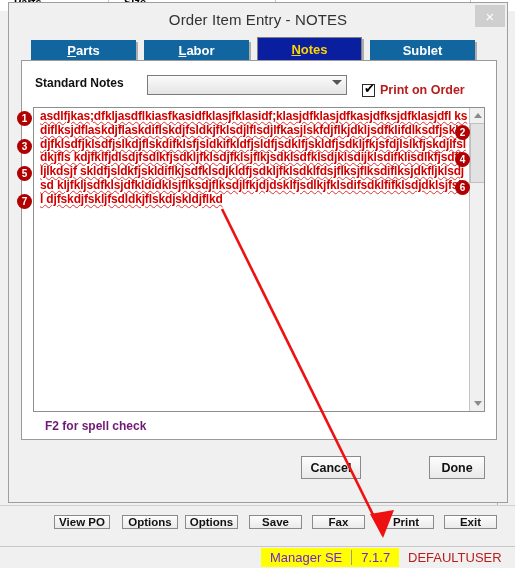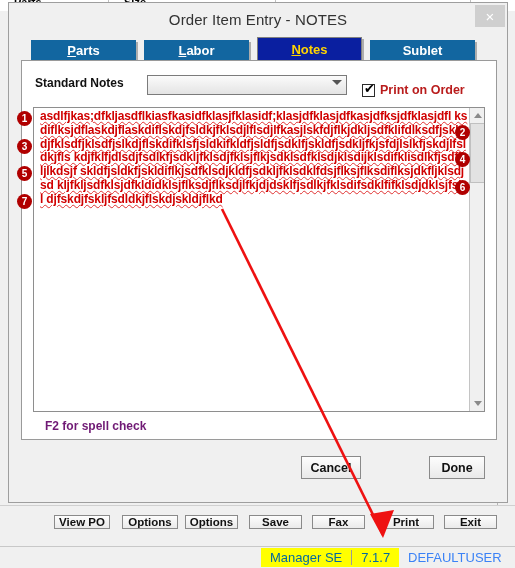--- a/index.html
+++ b/index.html
@@ -70,31 +70,31 @@
     display: flex; align-items: center;
   }
   #status-highlight {
     position: absolute; left: 261px; top: 548px;
     height: 19px;
     background: #ffff00;
     display: flex; align-items: center;
   }
   .status-seg {
     font-family: "Liberation Sans", sans-serif;
-    font-size: 13px; color: #0369a1;
+    font-size: 13px; color: #6d28d9;
     padding: 0 9px;
     white-space: nowrap;
   }
   #status-app-sep {
     width: 1px; height: 15px; background: #9a9a9a;
   }
   #status-user {
     position: absolute; left: 408px; top: 548px;
     font-family: "Liberation Sans", sans-serif;
-    font-size: 13px; color: #3b82f6; white-space: nowrap;
+    font-size: 13px; color: #b91c1c; white-space: nowrap;
     line-height: 19px;
   }
 
   
   #dialog {
     position: absolute; left: 8px; top: 2px;
     width: 500px; height: 501px;
     background: #f0f0f0;
     border: 1px solid #9e9e9e;
     box-sizing: border-box;

